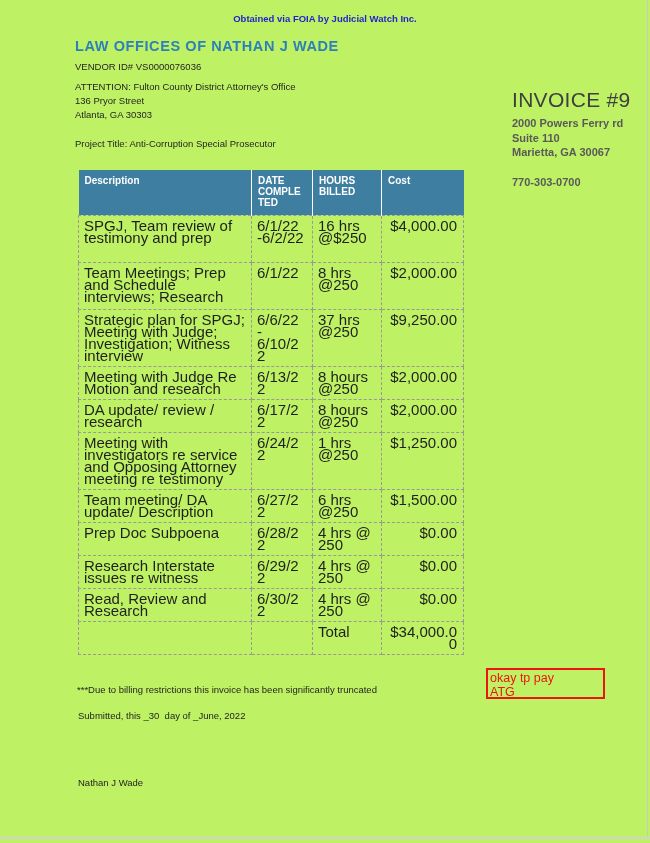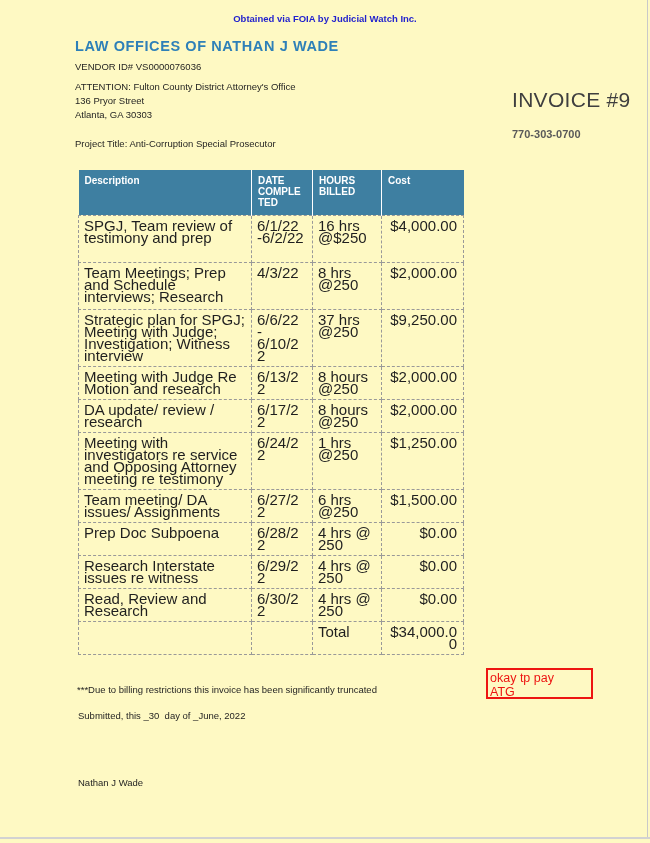--- a/index.html
+++ b/index.html
@@ -3,21 +3,21 @@
 <meta charset="utf-8">
 <style>
   * { margin: 0; padding: 0; box-sizing: border-box; }
   html, body { background: #ffffff; }
   body { font-family: "Liberation Sans", "DejaVu Sans", sans-serif; }
 
   .canvas {
     position: relative;
     width: 650px;
     height: 843px;
-    background: #fef9c3;
+    background: #bef264;
     overflow: hidden;
   }
   .page-edge-right {
     position: absolute; top: 0; right: 2px; width: 1px; height: 838px;
     background: #c9c9c9;
   }
   .page-edge-bottom {
     position: absolute; left: 0; top: 837px; width: 650px; height: 2px;
     background: #d2d2d2;
   }
@@ -85,21 +85,21 @@
     overflow-wrap: break-word;
   }
   table.billing td.cost { text-align: right; padding-right: 6px; }
 
   .footer-note   { position: absolute; left: 77px; top: 684px; font-size: 9.5px; color: #1f1f1f; }
   .submitted-line{ position: absolute; left: 78px; top: 710px; font-size: 9.5px; color: #1f1f1f; white-space: pre; }
   .signature     { position: absolute; left: 78px; top: 737px; font-size: 9.5px; color: #1f1f1f; margin-top: 40px; }
 
   .approval-box {
     position: absolute; left: 486px; top: 668px;
-    width: 107px; height: 31px;
+    width: 119px; height: 31px;
     border: 2px solid #ed1512;
     color: #ed1512;
     font-size: 12.5px; line-height: 14px;
     padding: 1px 0 0 2px;
   }
 </style>
 </head>
 <body>
 
 <div class="canvas">
@@ -112,20 +112,25 @@
   <div class="attention-block">
     <div>ATTENTION: Fulton County District Attorney's Office</div>
     <div>136 Pryor Street</div>
     <div>Atlanta, GA 30303</div>
   </div>
 
   <div class="project-title">Project Title: Anti-Corruption Special Prosecutor</div>
 
   <div class="invoice-meta">
     <div class="invoice-number">INVOICE #9</div>
+    <div class="invoice-address">
+      <div>2000 Powers Ferry rd</div>
+      <div>Suite 110</div>
+      <div>Marietta, GA 30067</div>
+    </div>
     <div class="invoice-phone">770-303-0700</div>
   </div>
 
   <table class="billing">
     <colgroup>
         <col class="c-desc">
         <col class="c-date">
         <col class="c-hours">
         <col class="c-cost">
       </colgroup>
@@ -139,21 +144,21 @@
     </thead>
     <tbody>
       <tr style="height:47px">
         <td>SPGJ, Team review of testimony and prep</td>
         <td>6/1/22 -6/2/22</td>
         <td>16 hrs @$250</td>
         <td class="cost">$4,000.00</td>
       </tr>
       <tr style="height:47px">
         <td>Team Meetings; Prep and Schedule interviews; Research</td>
-        <td>4/3/22</td>
+        <td>6/1/22</td>
         <td>8 hrs @250</td>
         <td class="cost">$2,000.00</td>
       </tr>
       <tr style="height:52px">
         <td>Strategic plan for SPGJ; Meeting with Judge; Investigation; Witness interview</td>
         <td>6/6/22 - 6/10/22</td>
         <td>37 hrs @250</td>
         <td class="cost">$9,250.00</td>
       </tr>
       <tr style="height:30px">
@@ -168,21 +173,21 @@
         <td>8 hours @250</td>
         <td class="cost">$2,000.00</td>
       </tr>
       <tr style="height:44px">
         <td>Meeting with investigators re service and Opposing Attorney meeting re testimony</td>
         <td>6/24/22</td>
         <td>1 hrs @250</td>
         <td class="cost">$1,250.00</td>
       </tr>
       <tr style="height:32px">
-        <td>Team meeting/ DA issues/ Assignments</td>
+        <td>Team meeting/ DA update/ Description</td>
         <td>6/27/22</td>
         <td>6 hrs @250</td>
         <td class="cost">$1,500.00</td>
       </tr>
       <tr style="height:22px">
         <td>Prep Doc Subpoena</td>
         <td>6/28/22</td>
         <td>4 hrs @ 250</td>
         <td class="cost">$0.00</td>
       </tr>

